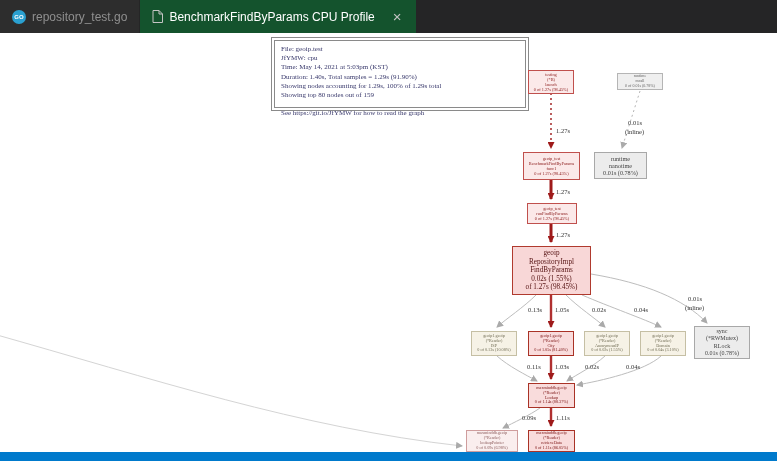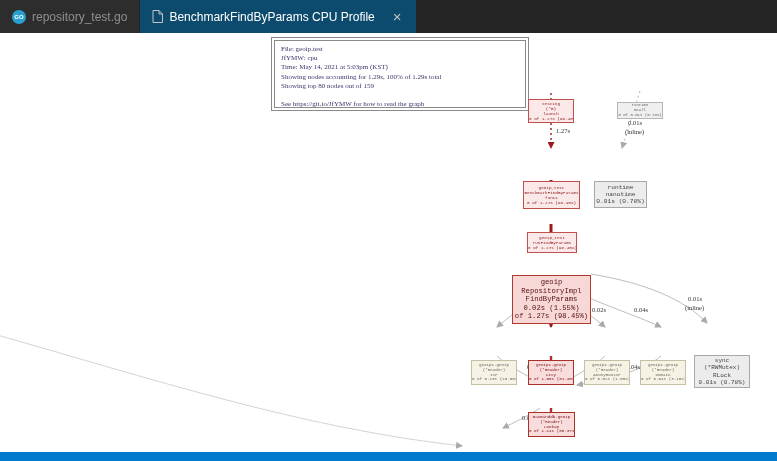--- a/index.html
+++ b/index.html
@@ -3,38 +3,38 @@
 <meta charset="utf-8">
 <style>
   html,body{margin:0;padding:0;}
   body{width:777px;height:461px;overflow:hidden;background:#fff;font-family:"Liberation Sans",sans-serif;}
   .app{width:777px;height:461px;display:flex;flex-direction:column;}
 
   
   .tabbar{flex:0 0 33px;height:33px;background:#252526;display:flex;align-items:stretch;}
   .tab{display:flex;align-items:center;gap:6px;padding:16px 12px;font-size:12px;cursor:pointer;user-select:none;}
   .tab-inactive{background:#2d2d2d;color:#8f8f8f;border-right:1px solid #252526;}
-  .tab-active{background:#0c4a6e;color:#ffffff;}
+  .tab-active{background:#14532d;color:#ffffff;}
   .go-badge{width:14px;height:14px;border-radius:50%;background:#2aa0d0;color:#fff;
             font-size:6px;font-weight:bold;display:flex;align-items:center;justify-content:center;flex:0 0 14px;}
   .file-icon{display:flex;align-items:center;}
   .close-btn{margin-left:10px;color:#c5c5c5;font-size:15px;line-height:1;padding:0 2px;}
 
   
   .content{position:relative;flex:1 1 auto;background:#ffffff;overflow:hidden;}
   .legend{position:absolute;left:274px;top:7px;width:252px;height:68px;background:#fff;
           border:1px solid #8a8a8a;outline:1px solid #8a8a8a;outline-offset:2px;
           padding:4px 6px;box-sizing:border-box;
           font-family:"Liberation Serif",serif;font-size:7px;line-height:9.2px;color:#38386b;}
   .legend-line{white-space:nowrap;overflow:hidden;min-height:9px;}
   #edges-svg{position:absolute;left:0;top:0;width:777px;height:419px;}
   .edge-label{font-family:"Liberation Serif",serif;font-size:6.5px;fill:#333333;}
   .gnode{position:absolute;box-sizing:border-box;display:flex;flex-direction:column;
          justify-content:center;text-align:center;overflow:hidden;
-         font-family:Liberation Mono, monospace;line-height:1.18;cursor:pointer;background:#fff;margin-top:29px;}
+         font-family:Liberation Serif, serif;line-height:1.18;cursor:pointer;background:#fff;}
   .gnode div{white-space:nowrap;}
 
   
   .statusbar{flex:0 0 9px;background:#007acc;}
 </style>
 </head>
 <body>
 
 <div class="app">
 
@@ -54,20 +54,21 @@
       <span class="close-btn">×</span>
     </div>
   </div>
 
   <div class="content">
 
     <div class="legend">
       <div class="legend-line">File: geoip.test</div>
       <div class="legend-line">JfYMW: cpu</div>
       <div class="legend-line">Time: May 14, 2021 at 5:03pm (KST)</div>
+      <div class="legend-line">Duration: 1.40s, Total samples = 1.29s (91.90%)</div>
       <div class="legend-line">Showing nodes accounting for 1.29s, 100% of 1.29s total</div>
       <div class="legend-line">Showing top 80 nodes out of 159</div>
       <div class="legend-line"></div>
       <div class="legend-line">See https://git.io/JfYMW for how to read the graph</div>
     </div>
 
     <svg id="edges-svg" xmlns="http://www.w3.org/2000/svg">
       <defs>
         <marker id="arrow-red" markerUnits="userSpaceOnUse" markerWidth="7" markerHeight="7" refX="6" refY="3.5" orient="auto">
           <path d="M0,0 L7,3.5 L0,7 Z" fill="#9e1a1a"></path>

